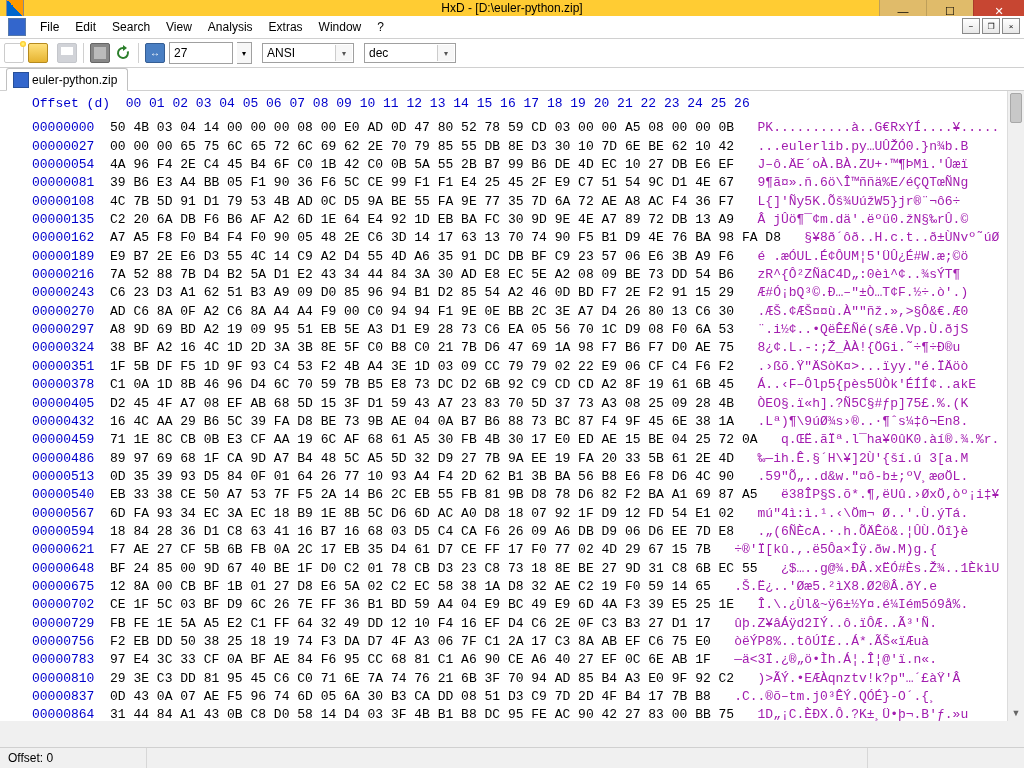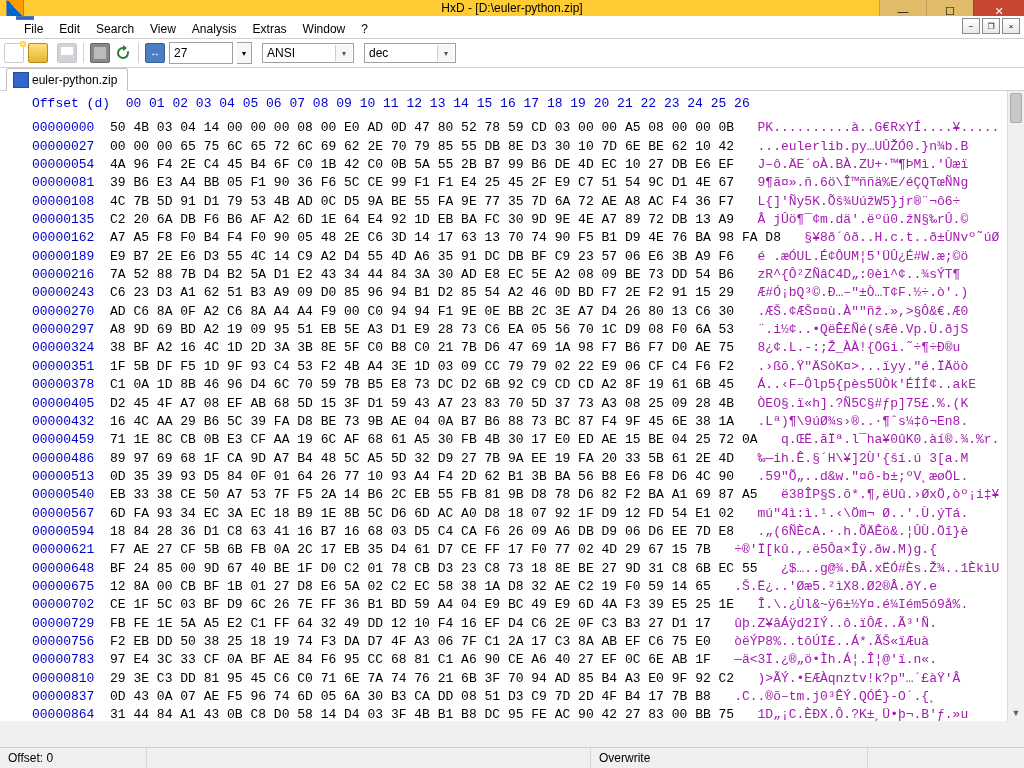--- a/index.html
+++ b/index.html
@@ -31,22 +31,22 @@
     width: 46px; height: 22px; display: flex; align-items: center; justify-content: center;
     font-family: "Segoe UI Symbol", sans-serif; font-size: 11px;
     background: #d7b45f; border-left: 1px solid rgba(0,0,0,0.15);
   }
   .win-btn.close { background: #c74632; color: #fff; width: 50px; }
   .win-btn.max { background: #e0bb6a; }
   .win-btn.min { background: #e0bb6a; }
   
   .menu-bar {
     background: #fff; border-bottom: 1px solid #d0d0d0;
-    height: 22px; display: flex; align-items: flex-start;
-    padding-left: 16px; position: relative; flex-direction: column;
+    height: 22px; display: flex; align-items: center;
+    padding-left: 8px; position: relative;
   }
   .menu-bar .menu-icon {
     width: 16px; height: 16px; margin-right: 6px;
     background: #3366cc; border: 1px solid #5577aa;
     position: relative;
   }
   .menu-bar .menu-item {
     padding: 2px 8px; font-size: 12px;
   }
   .mdi-controls { position: absolute; right: 4px; top: 2px; display: flex; gap: 0; }
@@ -183,15 +183,14 @@
   <div class="hex-scroll">
     <div class="arr top">▲</div>
     <div class="thumb"></div>
     <div class="arr bot">▼</div>
   </div>
 </div>
 
 <div class="status-bar">
   <div class="status-cell" style="width:130px">Offset: 0</div>
   <div class="status-cell wide"></div>
-  <div class="status-cell" style="width:260px">Overwrite</div>
   <div class="status-cell" style="width:140px;border-right:none"></div>
 </div>
 
 </body></html>

